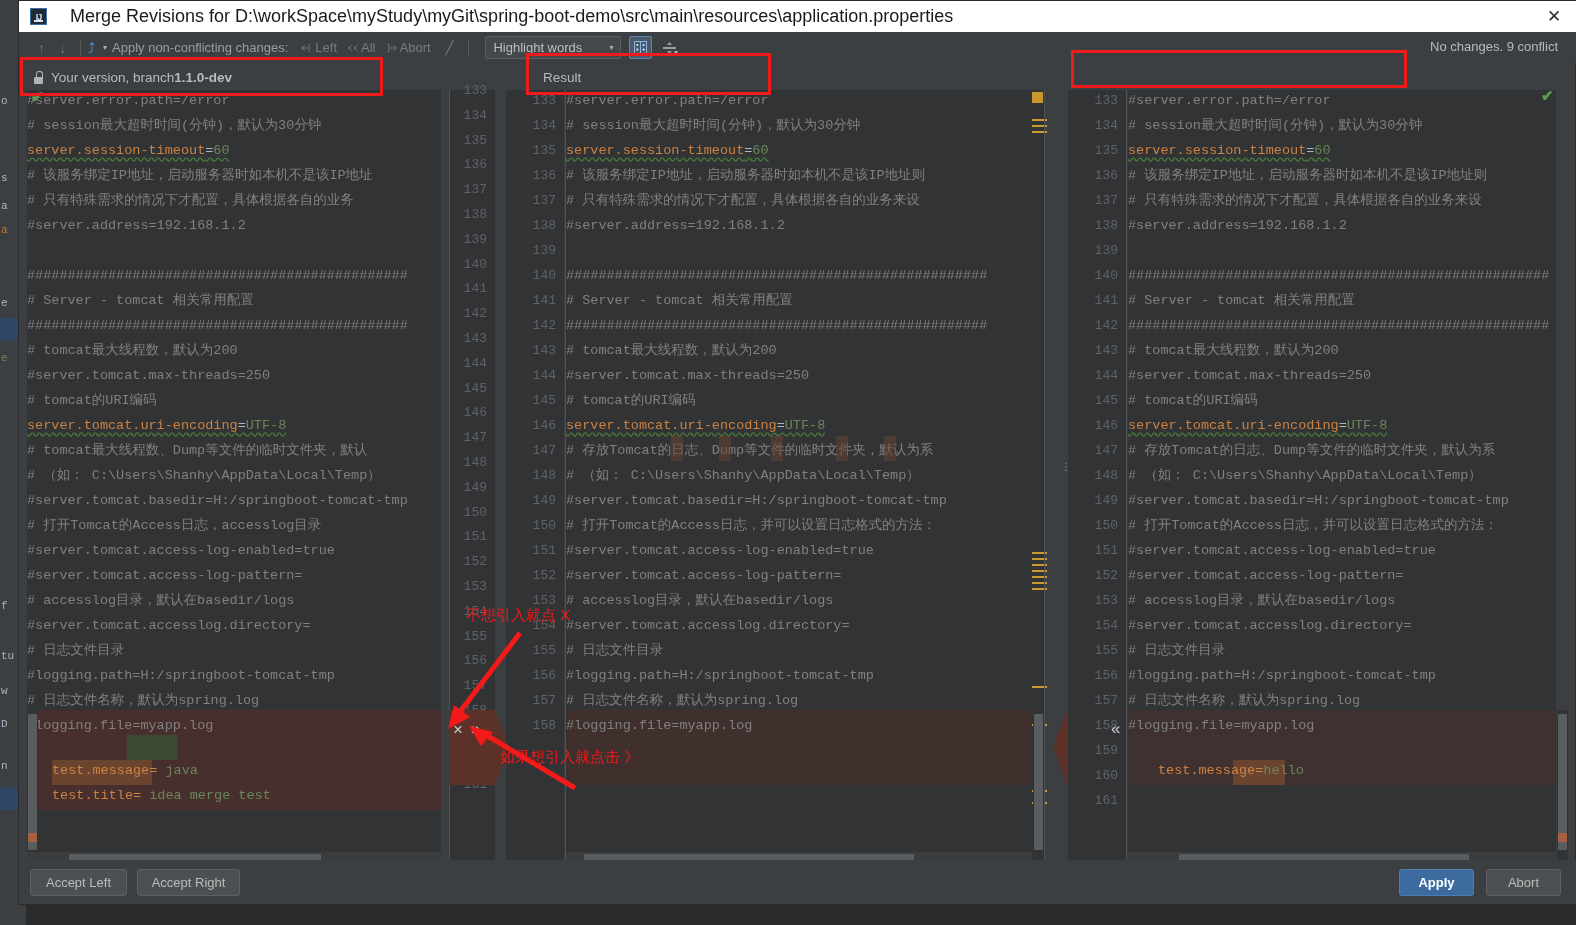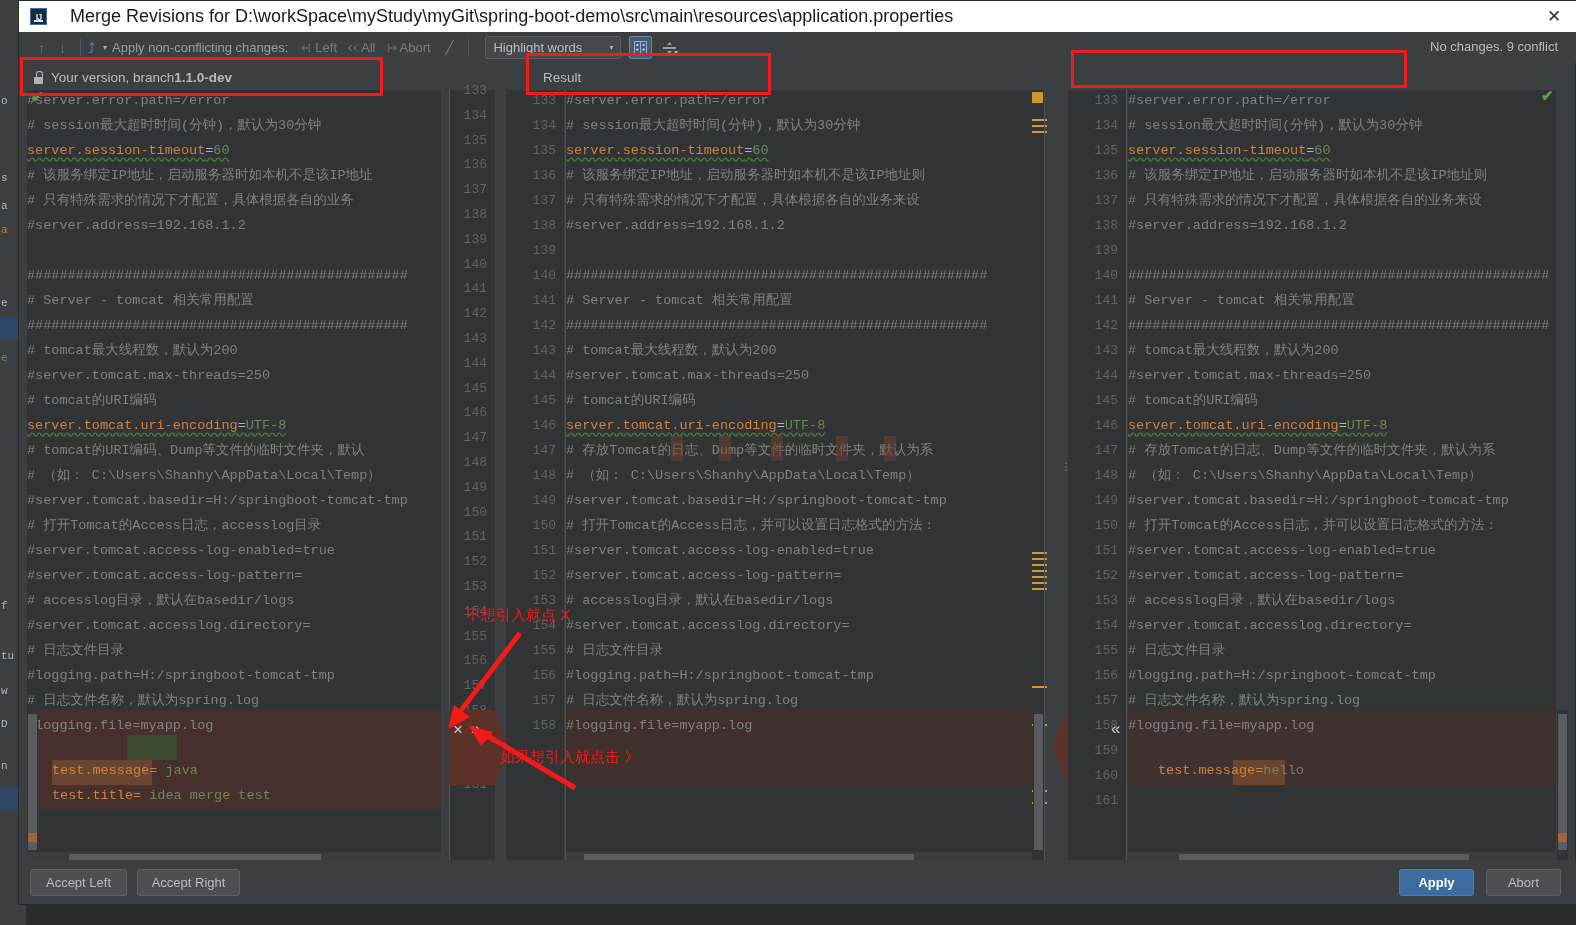--- a/index.html
+++ b/index.html
@@ -249,21 +249,21 @@
             <div class="line" style="top: 98px;"># 只有特殊需求的情况下才配置，具体根据各自的业务</div>
             <div class="line" style="top: 123px;">#server.address=192.168.1.2</div>
             <div class="line" style="top: 148px;"></div>
             <div class="line" style="top: 173px;">###############################################</div>
             <div class="line" style="top: 198px;"># Server - tomcat 相关常用配置</div>
             <div class="line" style="top: 223px;">###############################################</div>
             <div class="line" style="top: 248px;"># tomcat最大线程数，默认为200</div>
             <div class="line" style="top: 273px;">#server.tomcat.max-threads=250</div>
             <div class="line" style="top: 298px;"># tomcat的URI编码</div>
             <div class="line key wavy" style="top: 323px;"><span>server.tomcat.uri-encoding</span><span class="eq">=</span><span class="val">UTF-8</span></div>
-            <div class="line" style="top: 348px;"># tomcat的URI编码、Dump等文件的临时文件夹，默认</div>
+            <div class="line" style="top: 348px;"># tomcat最大线程数、Dump等文件的临时文件夹，默认</div>
             <div class="line" style="top: 373px;"># （如： C:\Users\Shanhy\AppData\Local\Temp）</div>
             <div class="line" style="top: 398px;">#server.tomcat.basedir=H:/springboot-tomcat-tmp</div>
             <div class="line" style="top: 423px;"># 打开Tomcat的Access日志，accesslog目录</div>
             <div class="line" style="top: 448px;">#server.tomcat.access-log-enabled=true</div>
             <div class="line" style="top: 473px;">#server.tomcat.access-log-pattern=</div>
             <div class="line" style="top: 498px;"># accesslog目录，默认在basedir/logs</div>
             <div class="line" style="top: 523px;">#server.tomcat.accesslog.directory=</div>
             <div class="line" style="top: 548px;"># 日志文件目录</div>
             <div class="line" style="top: 573px;">#logging.path=H:/springboot-tomcat-tmp</div>
             <div class="line" style="top: 598px;"># 日志文件名称，默认为spring.log</div>

